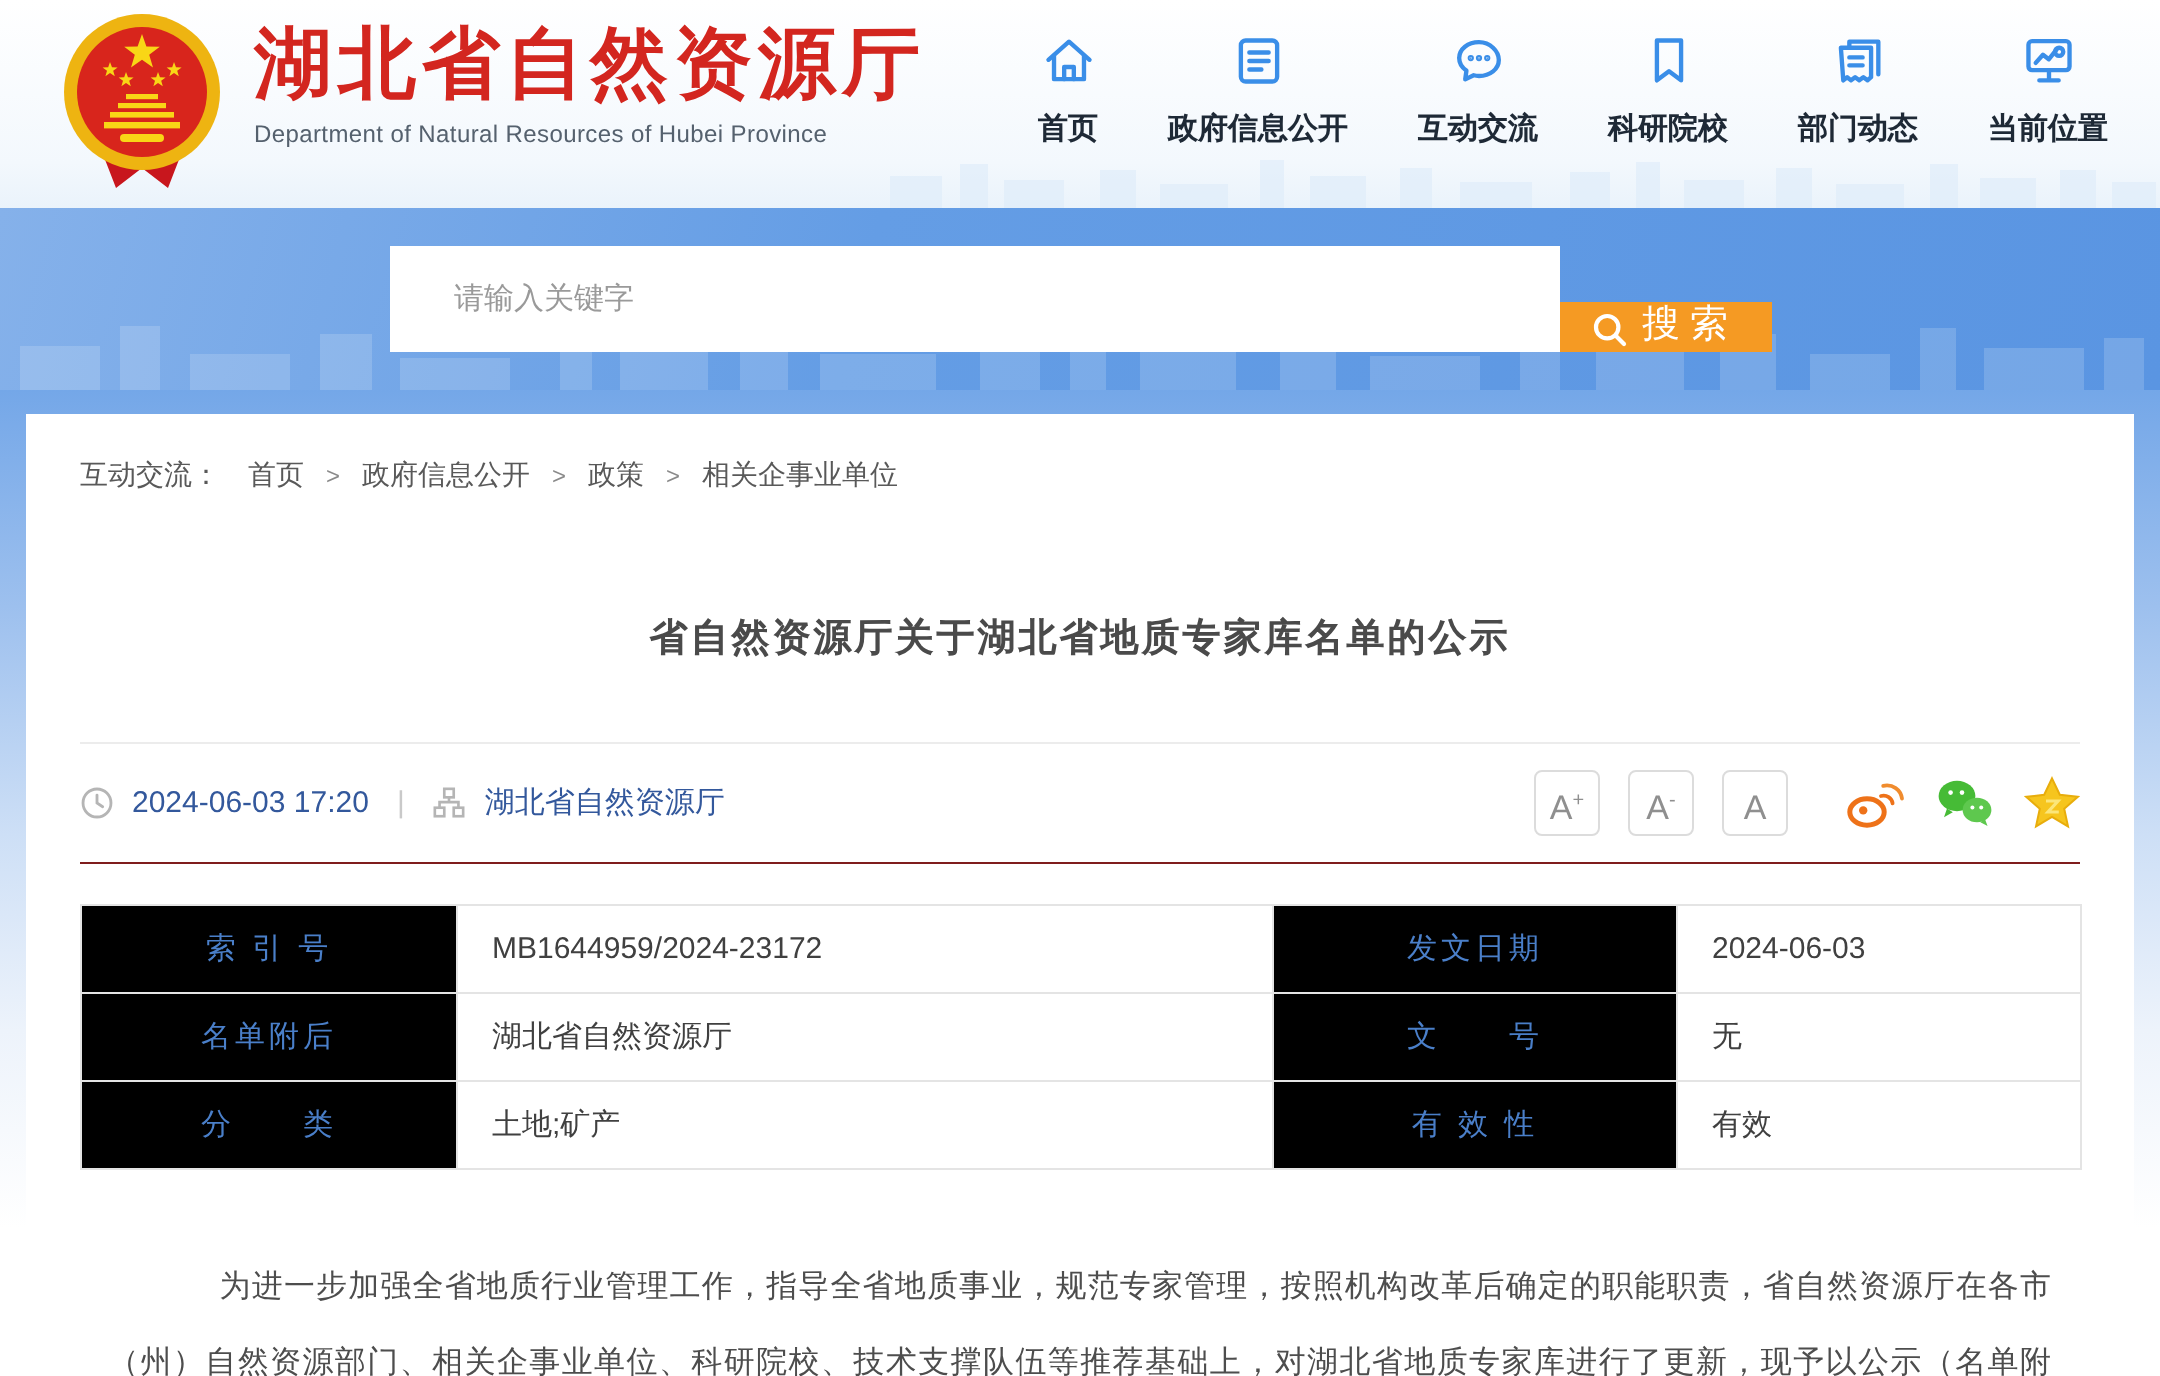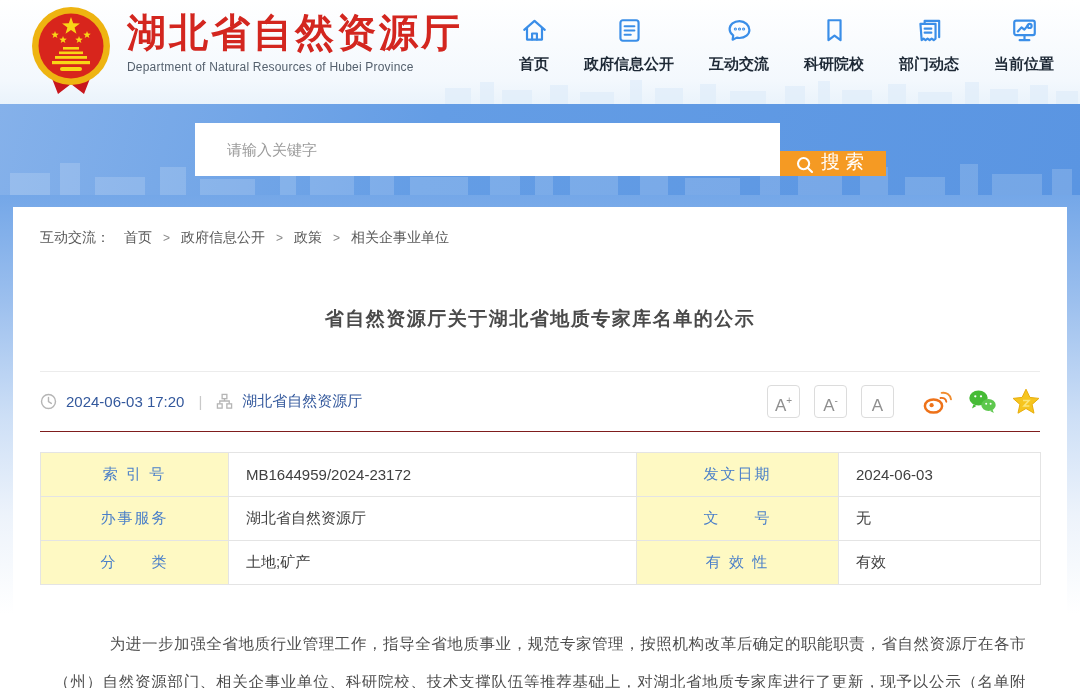--- a/index.html
+++ b/index.html
@@ -51,21 +51,21 @@
   .meta-source { color:#33589c; text-decoration:none; cursor:pointer; }
   .meta-right { display:flex; align-items:center; gap:14px; }
   .font-btn { width:33px; height:33px; border:1px solid #dcdcdc; border-radius:4px; background:#fff; color:#8f8f8f;
     font-size:17px; line-height:30px; text-align:center; cursor:pointer; padding:0; font-family:inherit; }
   .font-btn sup { font-size:10px; }
   .share-icon { display:flex; cursor:pointer; }
   .share-icon.first { margin-left:14px; }
 
   .info-table { margin-top:20px; border-collapse:collapse; table-layout:fixed; width:1000px; }
   .info-table td { border:1px solid #e4e4e4; height:31px; font-size:15px; overflow:hidden; white-space:nowrap; }
-  .info-table td.lbl { background:#fef9c3; color:#4a7fc9; text-align:center; letter-spacing:2px; padding:12px 4px; }
+  .info-table td.lbl { background:#000000; color:#4a7fc9; text-align:center; letter-spacing:2px; padding:12px 4px; }
   .info-table td.val { color:#404040; padding:12px 17px; }
   .c-l1 { width:188px; } .c-v1 { width:408px; } .c-l2 { width:202px; } .c-v2 { width:202px; }
 
   .article-body { margin:40px 14px 0; font-size:15.5px; line-height:38px; color:#4d4d4d;
     text-align:justify; text-indent:3.6em; letter-spacing:.5px; }
 </style>
 </head>
 <body>
 
 <div>
@@ -301,21 +301,21 @@
             <col class="c-v2">
           </colgroup>
         <tbody>
           <tr>
             <td class="lbl">索 引 号</td>
             <td class="val">MB1644959/2024-23172</td>
             <td class="lbl">发文日期</td>
             <td class="val">2024-06-03</td>
           </tr>
           <tr>
-            <td class="lbl">办事服务</td>
+            <td class="lbl">名单附后</td>
             <td class="val">湖北省自然资源厅</td>
             <td class="lbl">文　　号</td>
             <td class="val">无</td>
           </tr>
           <tr>
             <td class="lbl">分　　类</td>
             <td class="val">土地;矿产</td>
             <td class="lbl">有 效 性</td>
             <td class="val">有效</td>
           </tr>

